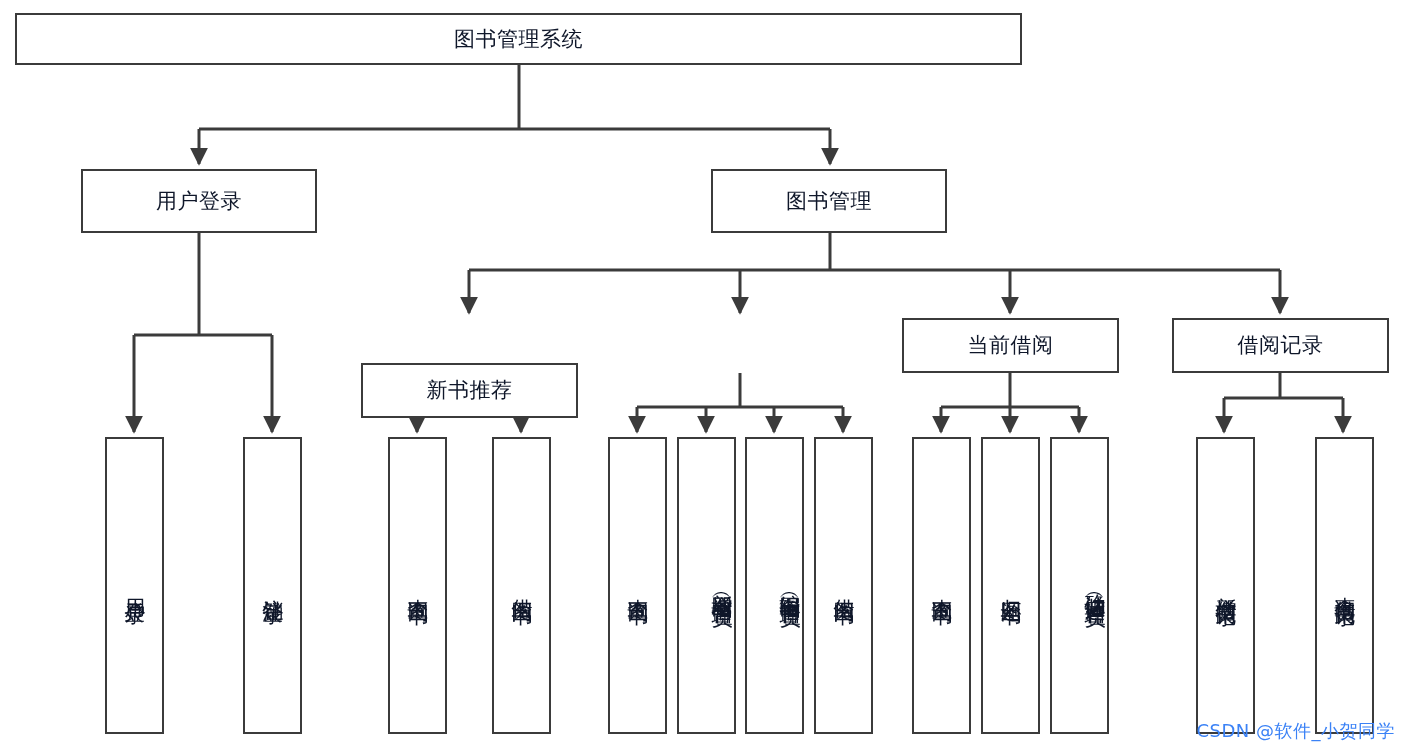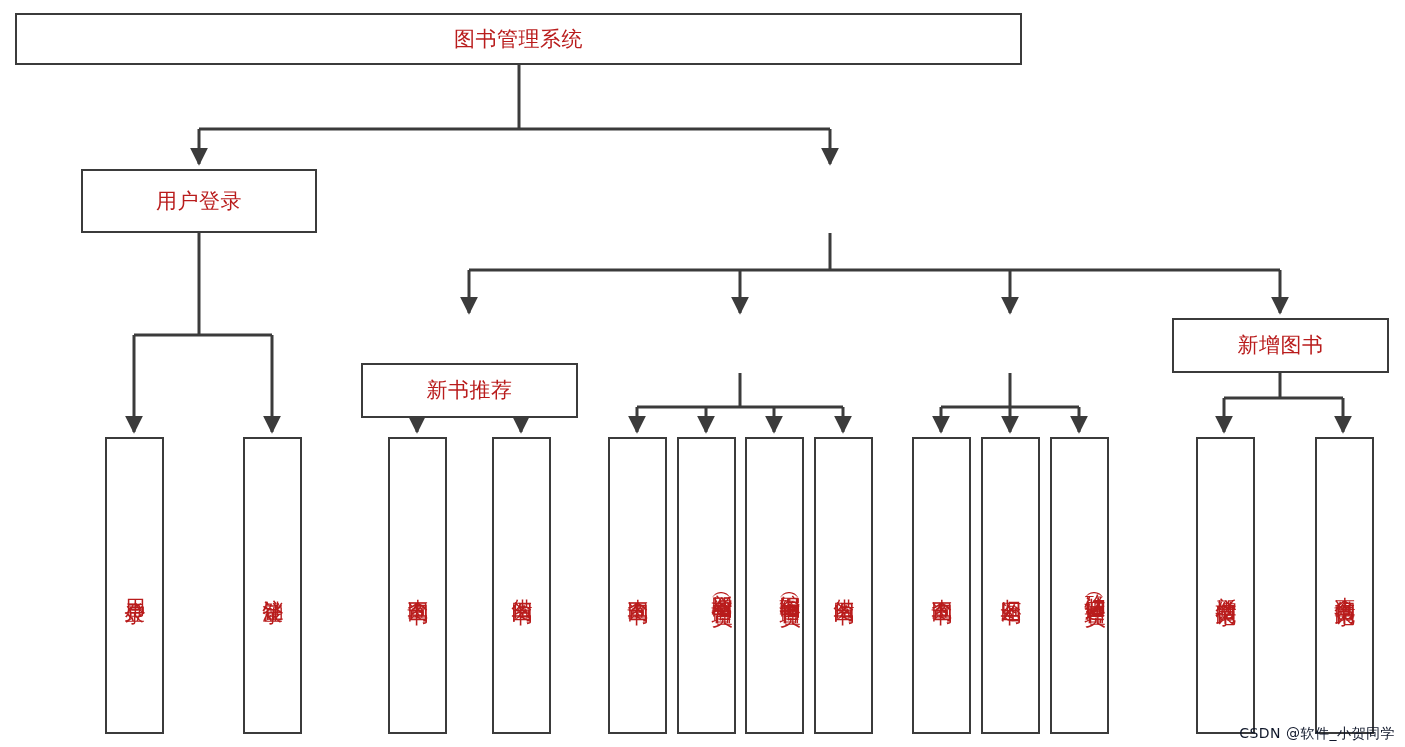--- a/index.html
+++ b/index.html
@@ -27,21 +27,21 @@
     pointer-events: none;
   }
   .node {
     position: absolute;
     box-sizing: border-box;
     border: 2px solid #3b3b3b;
     background: #ffffff;
     display: flex;
     align-items: center;
     justify-content: center;
-    color: #b91c1c;
+    color: #0f172a;
     line-height: 1.18;
     text-align: center;
   }
   .node.horizontal {
     font-size: 21px;
     letter-spacing: 0.5px;
   }
   .node.vertical {
     writing-mode: vertical-rl;
     text-orientation: upright;
@@ -54,22 +54,22 @@
   .node.vertical[data-align="top"] {
     align-items: flex-start;
   }
   .node.vertical[data-align="center"] {
     align-items: center;
   }
   .watermark {
     position: absolute;
     right: 10px;
     bottom: 4px;
-    font-size: 14px;
-    color: #0f172a;
+    font-size: 18px;
+    color: #3b82f6;
     letter-spacing: 0.5px;
     white-space: nowrap;
     font-family: "DejaVu Sans", "Liberation Sans", sans-serif;
   }
 </style>
 </head>
 <body>
 
 <div id="diagram">
 
@@ -119,23 +119,25 @@
       <path d="M 1280 373 L 1280 398"></path>
       <path d="M 1224 398 L 1343 398"></path>
       <path d="M 1224 398 L 1224 432" marker-end="url(#arrow)"></path>
       <path d="M 1343 398 L 1343 432" marker-end="url(#arrow)"></path>
     </g>
   </svg>
 
   <div class="node horizontal" style="left:15px; top:13px; width:1007px; height:52px;">图书管理系统</div>
 
   <div class="node horizontal" style="left:81px; top:169px; width:236px; height:64px;">用户登录</div>
+  <div class="node horizontal" style="left:711px; top:169px; width:236px; height:64px;">图书管理</div>
 
   <div class="node horizontal" style="left:361px; top:318px; width:217px; height:55px;margin-top:45px;">新书推荐</div>
-  <div class="node horizontal" style="left:1172px; top:318px; width:217px; height:55px;">新增图书</div>
+  <div class="node horizontal" style="left:902px; top:318px; width:217px; height:55px;">当前借阅</div>
+  <div class="node horizontal" style="left:1172px; top:318px; width:217px; height:55px;">借阅记录</div>
 
   <div class="node vertical" data-align="center" style="left:105px; top:437px; width:59px; height:297px;">用户登录</div>
   <div class="node vertical" data-align="center" style="left:243px; top:437px; width:59px; height:297px;">注销登录</div>
 
   <div class="node vertical" data-align="center" style="left:388px; top:437px; width:59px; height:297px;">查询图书</div>
   <div class="node vertical" data-align="center" style="left:492px; top:437px; width:59px; height:297px;">借阅图书</div>
 
   <div class="node vertical" data-align="center" style="left:608px; top:437px; width:59px; height:297px;">查询图书</div>
   <div class="node vertical" data-align="top" style="left:677px; top:437px; width:59px; height:297px;">新增图书（管理员）</div>
   <div class="node vertical" data-align="top" style="left:745px; top:437px; width:59px; height:297px;">编辑图书（管理员）</div>

